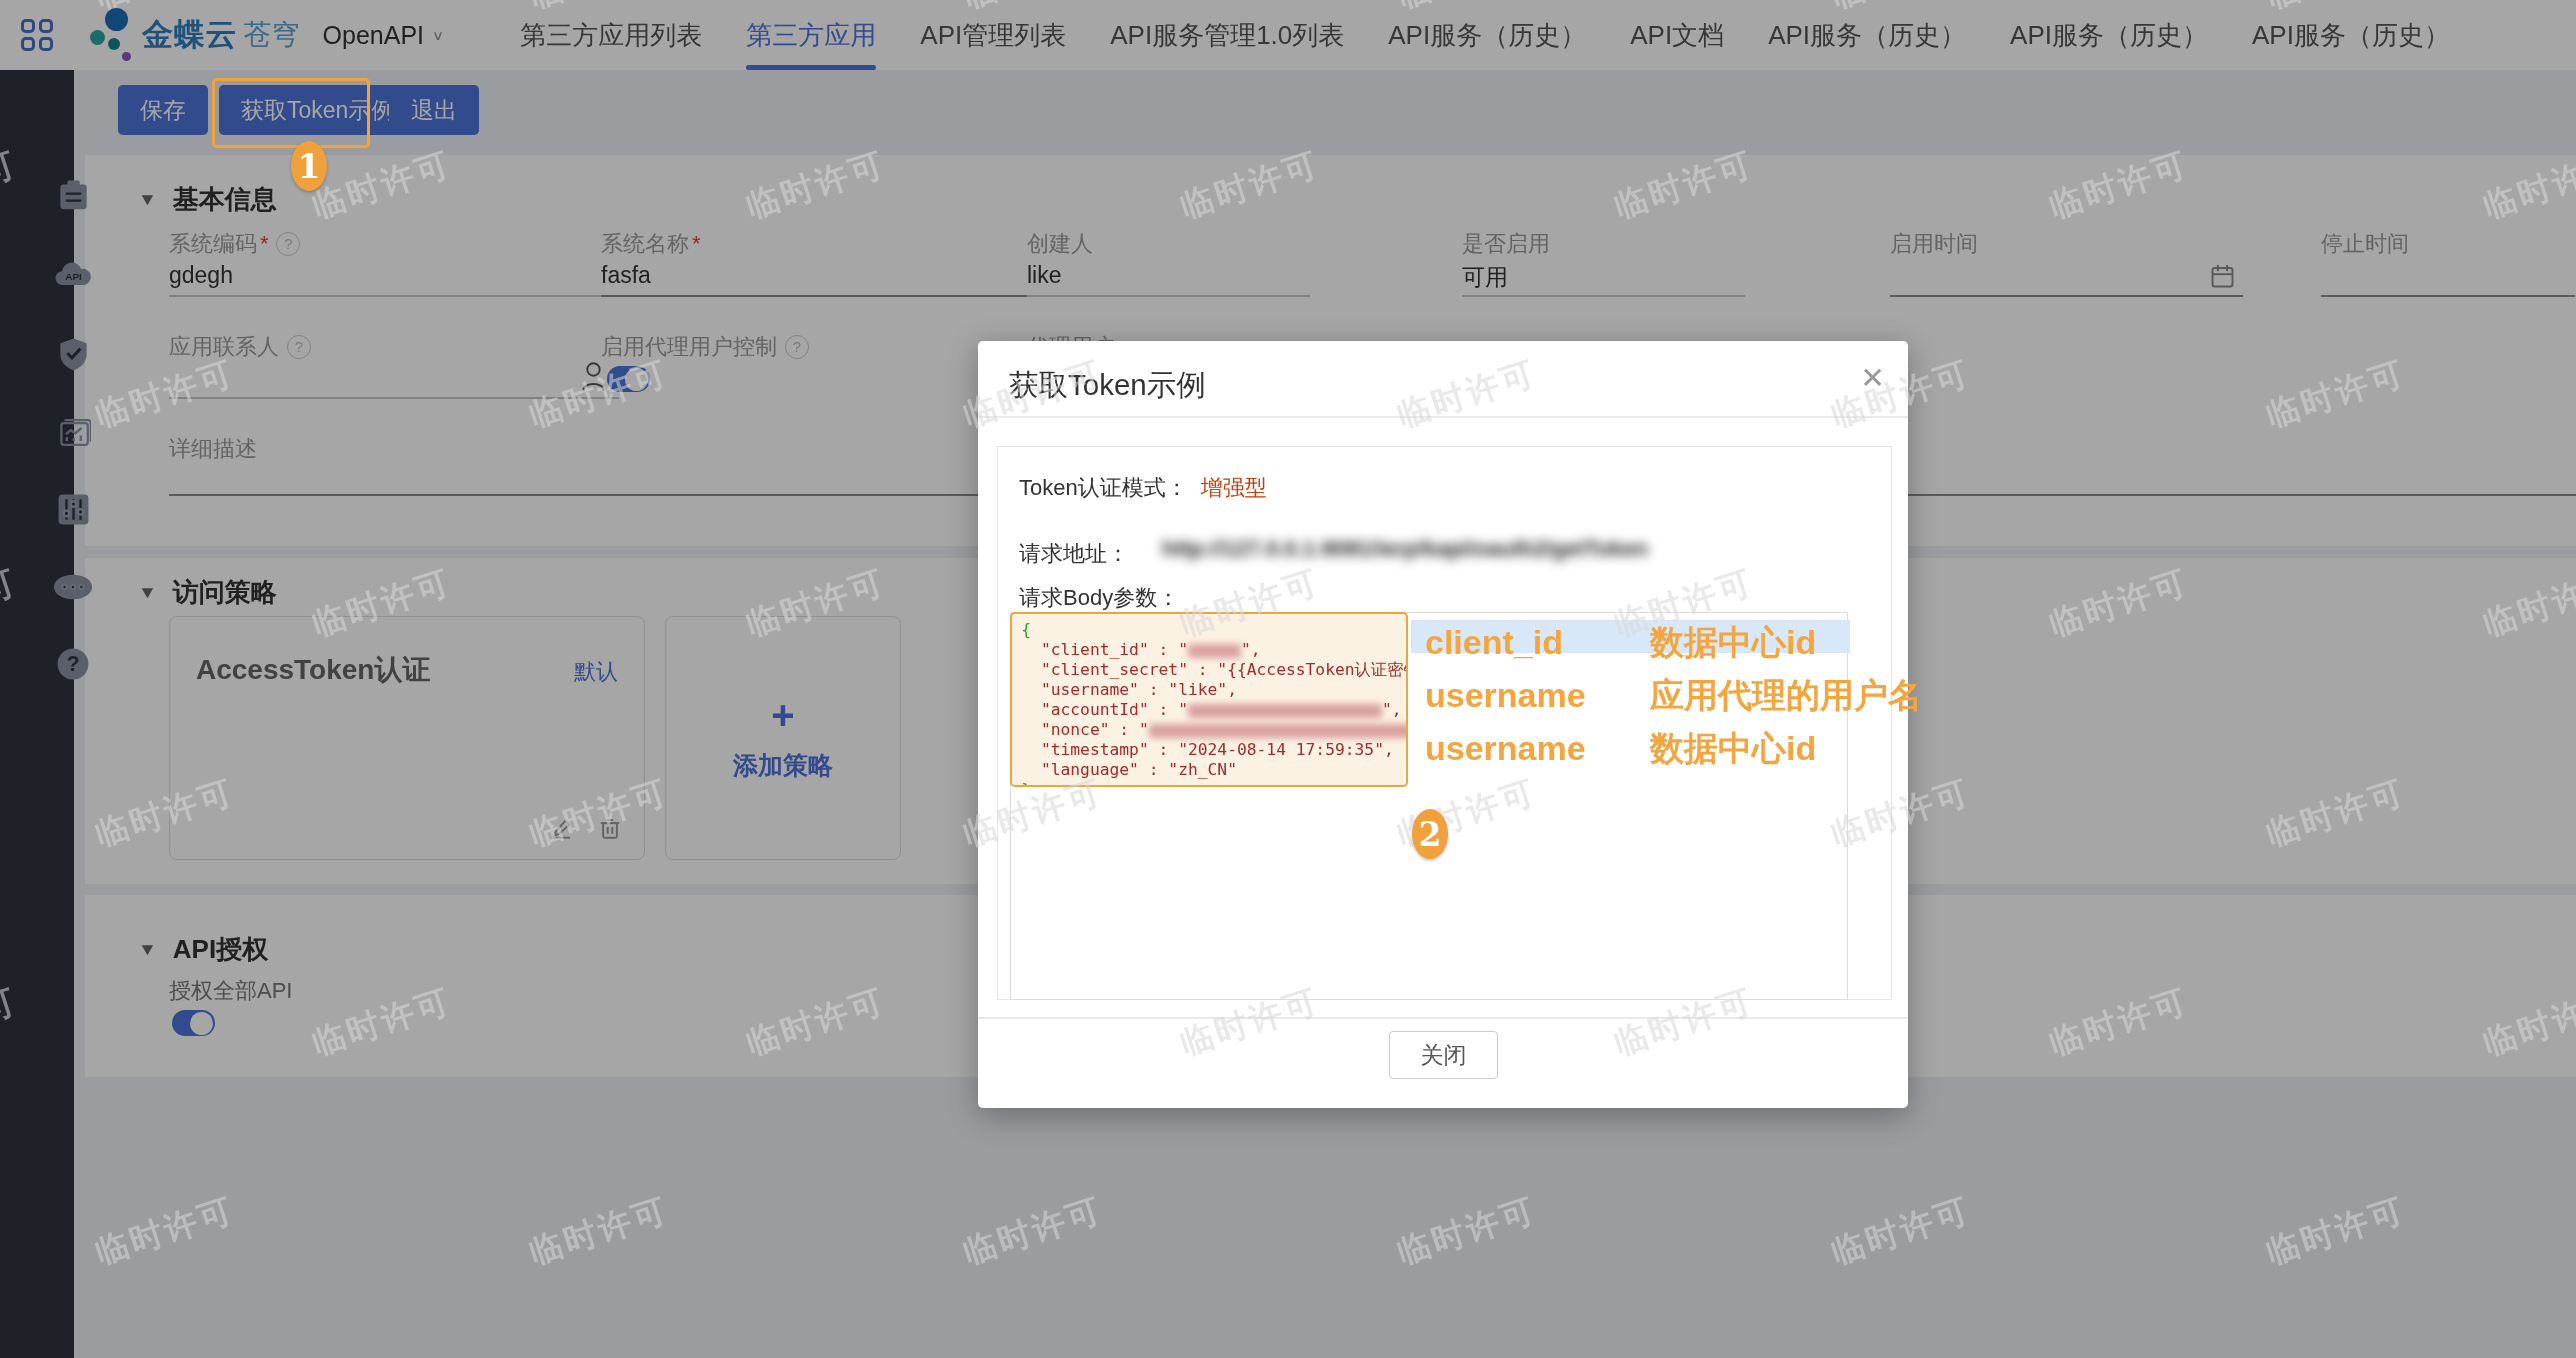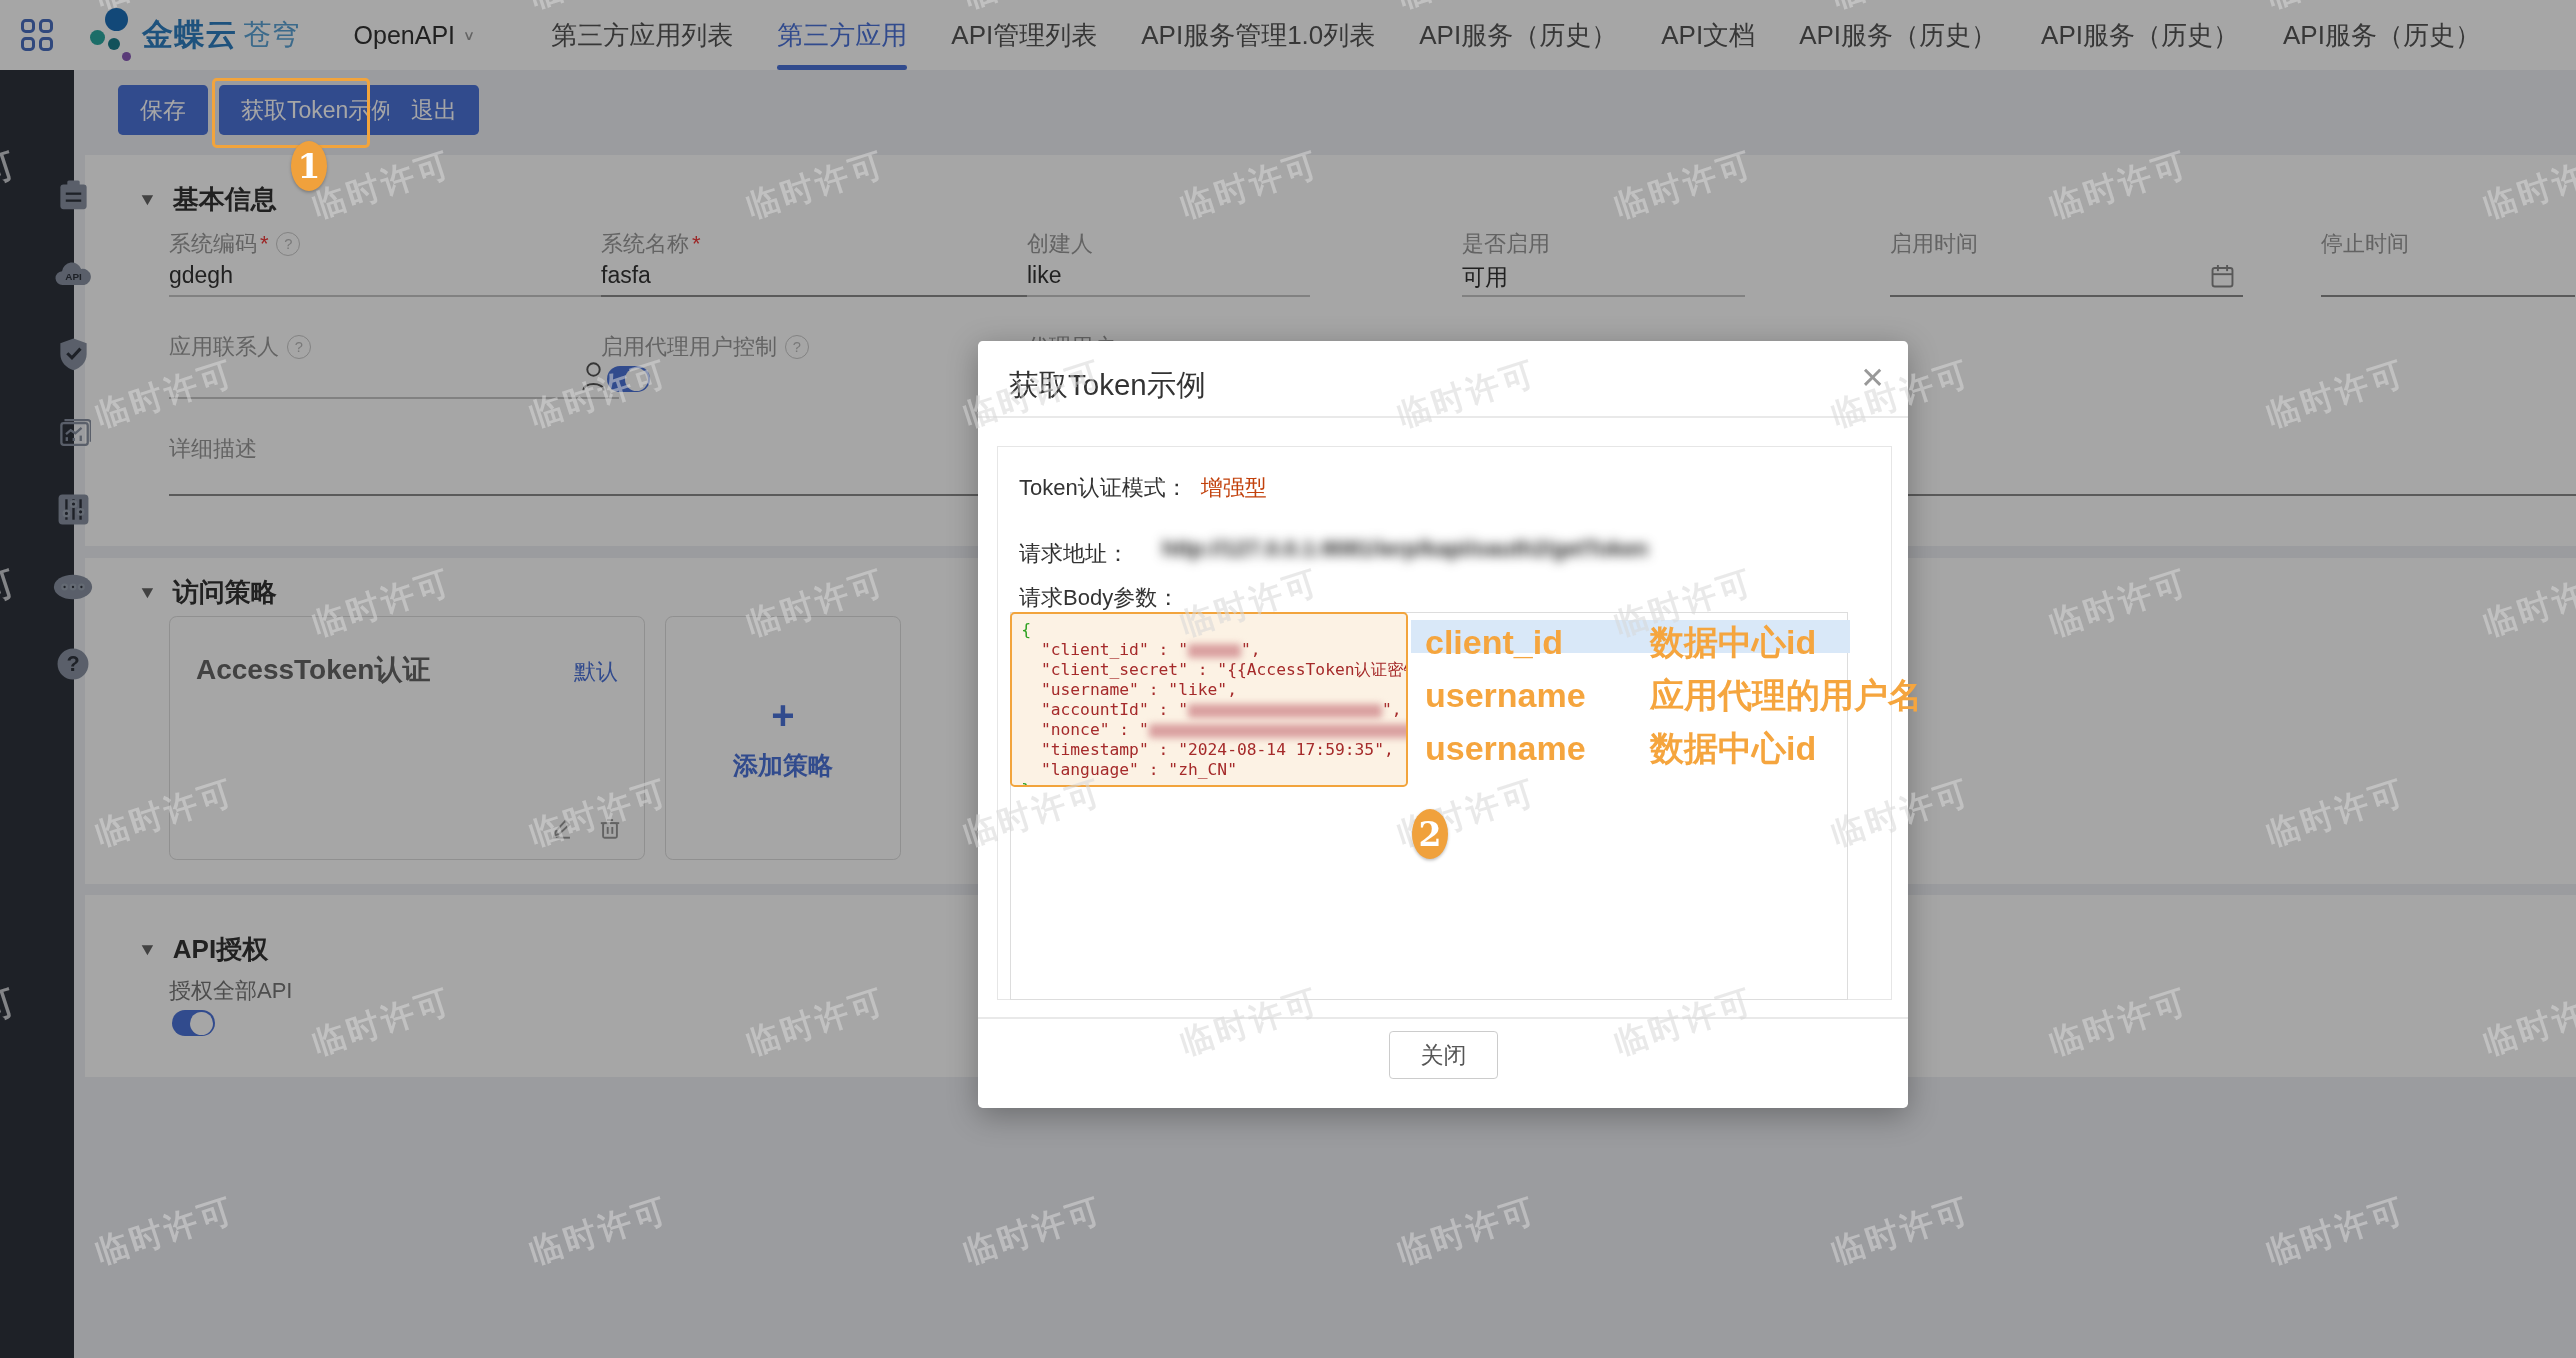--- a/index.html
+++ b/index.html
@@ -14,21 +14,21 @@
   .gridwrap div{border:3.9px solid #4a6fc0;border-radius:4.7px;}
   #logo{display:flex;align-items:center;margin-left:14px;cursor:default;position:relative;}
   .dotc{position:relative;width:54px;height:57px;}
   .dot{position:absolute;border-radius:50%;}
   .d1{width:23px;height:23px;background:#1d6fb8;left:17px;top:1.6px;}
   .d2{width:15.5px;height:15.5px;background:#2ba8a0;left:1.6px;top:23px;}
   .d3{width:12.4px;height:12.4px;background:#1c7e8c;left:20px;top:31px;}
   .d4{width:9.3px;height:9.3px;background:#8a5bb8;left:34px;top:45px;}
   .logo-main{font-size:31px;font-weight:bold;color:#2e7fc1;letter-spacing:0.8px;}
   .logo-sub{font-size:28px;color:#5ca4d6;margin-left:6.2px;}
-  #product{display:flex;align-items:center;margin-left:54px;cursor:pointer;}
+  #product{display:flex;align-items:center;margin-left:23px;cursor:pointer;}
   #product .pname{font-size:25px;color:#333;}
   #product .chev{font-size:17px;color:#999;margin-left:7.8px;transform:scaleY(.8);}
   #tabs{display:flex;align-items:center;height:70px;margin-left:54px;}
   .tab{position:relative;height:70px;display:flex;align-items:center;padding:0 22px;font-size:26px;color:#555;cursor:pointer;white-space:nowrap;}
   .tab.active{color:#4c73d9;}
   .tab.active::after{content:"";position:absolute;left:22px;right:22px;bottom:0;height:5.4px;background:#4c73d9;border-radius:2.3px;}
 
   
   #sidebar{left:0;top:70px;width:74px;height:1289px;background:#2e333d;z-index:10;}
   .side-ic{position:absolute;left:0;width:74px;height:54px;display:flex;align-items:center;justify-content:center;color:#9aa3b1;cursor:pointer;padding-left:36px;}

